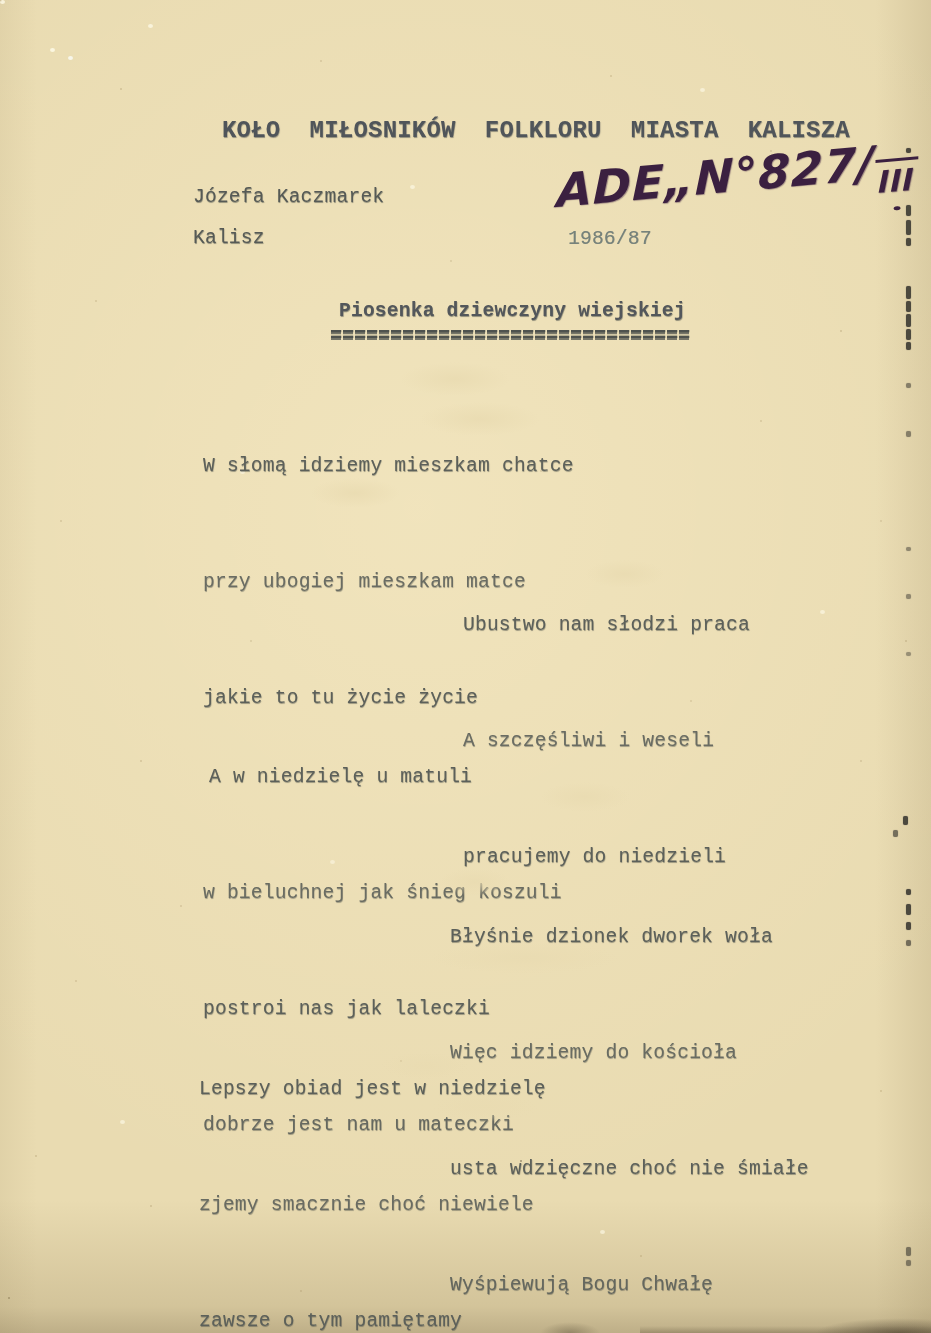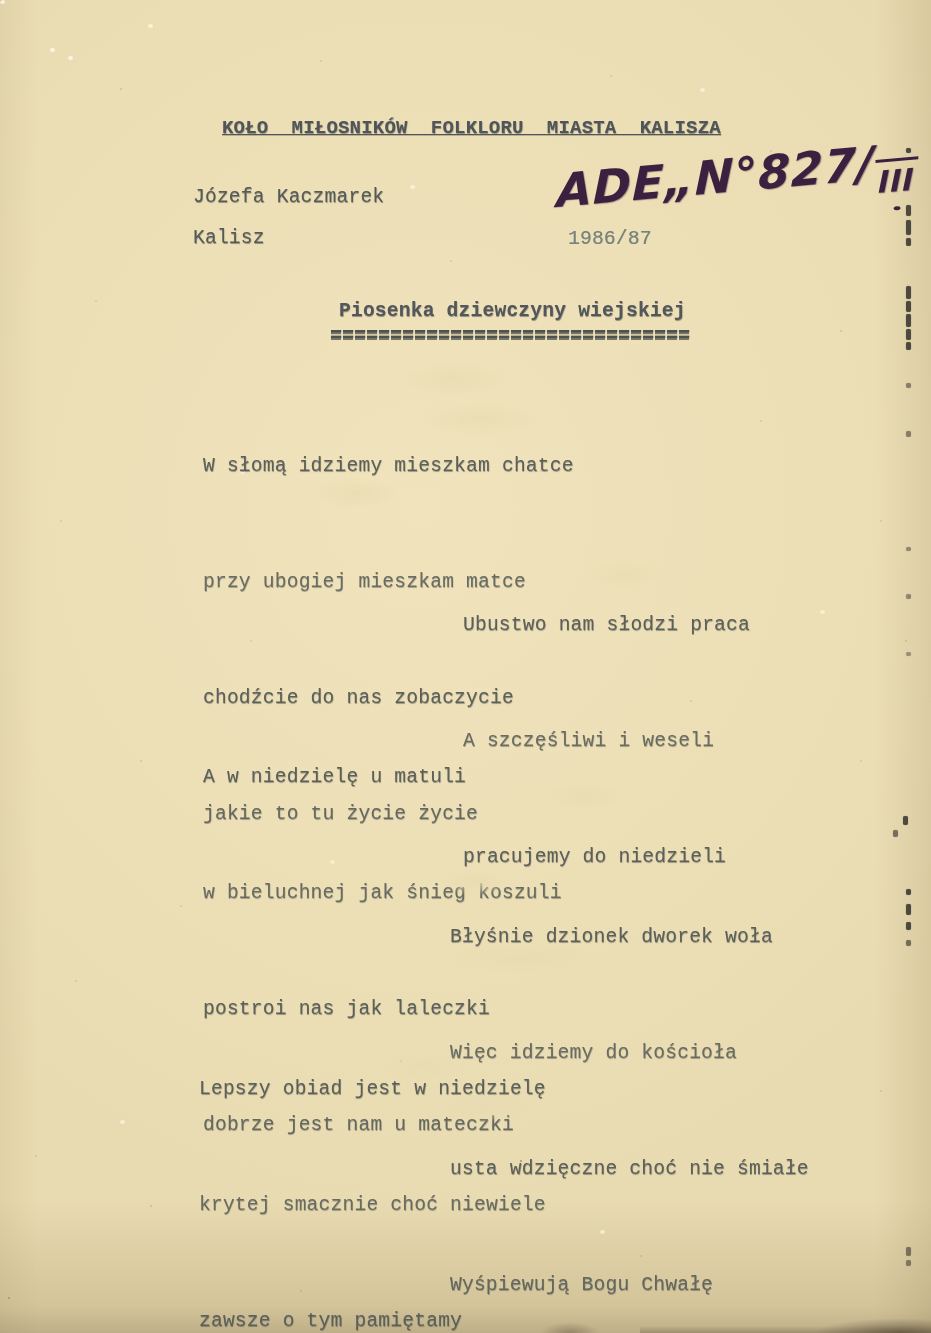--- a/index.html
+++ b/index.html
@@ -42,31 +42,31 @@
       820px 610px 0 rgba(255,252,235,.6), 120px 1120px 0 rgba(255,252,235,.6),
       600px 1230px 0 rgba(255,252,235,.6), 330px 860px 0 rgba(255,252,235,.5);
   }
   .typed{
     position:absolute;
     color:#5c605a;
     white-space:pre;
     text-shadow:0.4px 0.5px 0.7px rgba(75,80,74,.55);
     letter-spacing:.2px;
   }
-  .header-line{font-size:19px;color:#50555a;font-weight:bold;text-shadow:0.5px 0.6px 0.8px rgba(60,66,70,.5);text-decoration:underline;}
+  .header-line{font-size:24px;color:#50555a;font-weight:bold;text-shadow:0.5px 0.6px 0.8px rgba(60,66,70,.5);}
   .author,.city{font-size:19.6px;color:#565a56;}
   .year{font-size:19.6px;color:#76827b;text-shadow:0.4px 0.4px 0.6px rgba(105,115,110,.5);}
   .title{font-size:19.6px;color:#53575b;font-weight:bold;}
   .title-underline{font-size:20px;color:#4e524e;font-weight:bold;letter-spacing:0;
     text-shadow:0 1.6px 0 rgba(78,82,78,.75), 0.4px 0.4px .5px rgba(78,82,78,.5);}
   .stanza{position:absolute;font-size:19.6px;line-height:38.6px;color:#5c605a;white-space:pre;
     text-shadow:0.4px 0.5px 0.7px rgba(75,80,74,.5);letter-spacing:.2px;}
   .stanza .pline:nth-child(2){opacity:.90;}
   .stanza .pline:nth-child(4){opacity:.93;}
-  .shift-r{}
+  .shift-r{margin-left:6px;}
   
   .annotation{
     position:absolute;left:556px;top:148px;
     font-family:"DejaVu Sans",sans-serif;
     font-weight:bold;font-style:italic;
     font-size:46px;color:#3b2040;
     transform:rotate(-5deg) skewX(-6deg);
     letter-spacing:1px;white-space:pre;
     text-shadow:0.8px 0.8px 1px rgba(59,32,64,.45);
   }
@@ -100,21 +100,20 @@
   <div class="annotation"><span>ADE„N°827/</span><span class="roman">III</span></div>
 
   <div class="typed year" style="left:568px;top:228px;">1986/87</div>
 
   <div class="typed title" style="left:339px;top:300px;">Piosenka dziewczyny wiejskiej</div>
   <div class="typed title-underline" style="left:330px;top:324px;">==============================</div>
 
   <div class="stanza" style="left:203px;top:370px;">
     <div class="pline">W słomą idziemy mieszkam chatce</div>
     <div class="pline">przy ubogiej mieszkam matce</div>
-    <div class="pline">chodźcie do nas zobaczycie</div>
     <div class="pline">jakie to tu życie życie</div>
   </div>
 
   <div class="stanza" style="left:463px;top:529px;">
     <div class="pline">Ubustwo nam słodzi praca</div>
     <div class="pline">A szczęśliwi i weseli</div>
     <div class="pline">pracujemy do niedzieli</div>
   </div>
 
   <div class="stanza" style="left:203px;top:681px;">
@@ -126,21 +125,21 @@
 
   <div class="stanza" style="left:450px;top:841px;">
     <div class="pline">Błyśnie dzionek dworek woła</div>
     <div class="pline">Więc idziemy do kościoła</div>
     <div class="pline">usta wdzięczne choć nie śmiałe</div>
     <div class="pline">Wyśpiewują Bogu Chwałę</div>
   </div>
 
   <div class="stanza" style="left:199px;top:993px;">
     <div class="pline">Lepszy obiad jest w niedzielę</div>
-    <div class="pline">krytej smacznie choć niewiele</div>
+    <div class="pline">zjemy smacznie choć niewiele</div>
     <div class="pline">zawsze o tym pamiętamy</div>
     
   </div>
 
   <div class="fade" style="left:400px;top:362px;width:110px;height:34px;"></div>
   <div class="fade" style="left:420px;top:402px;width:120px;height:34px;"></div>
   <div class="fade" style="left:310px;top:478px;width:90px;height:30px;"></div>
   <div class="fade" style="left:585px;top:560px;width:80px;height:28px;"></div>
   <div class="fade" style="left:540px;top:782px;width:90px;height:30px;"></div>
   <div class="fade" style="left:440px;top:868px;width:70px;height:28px;"></div>

